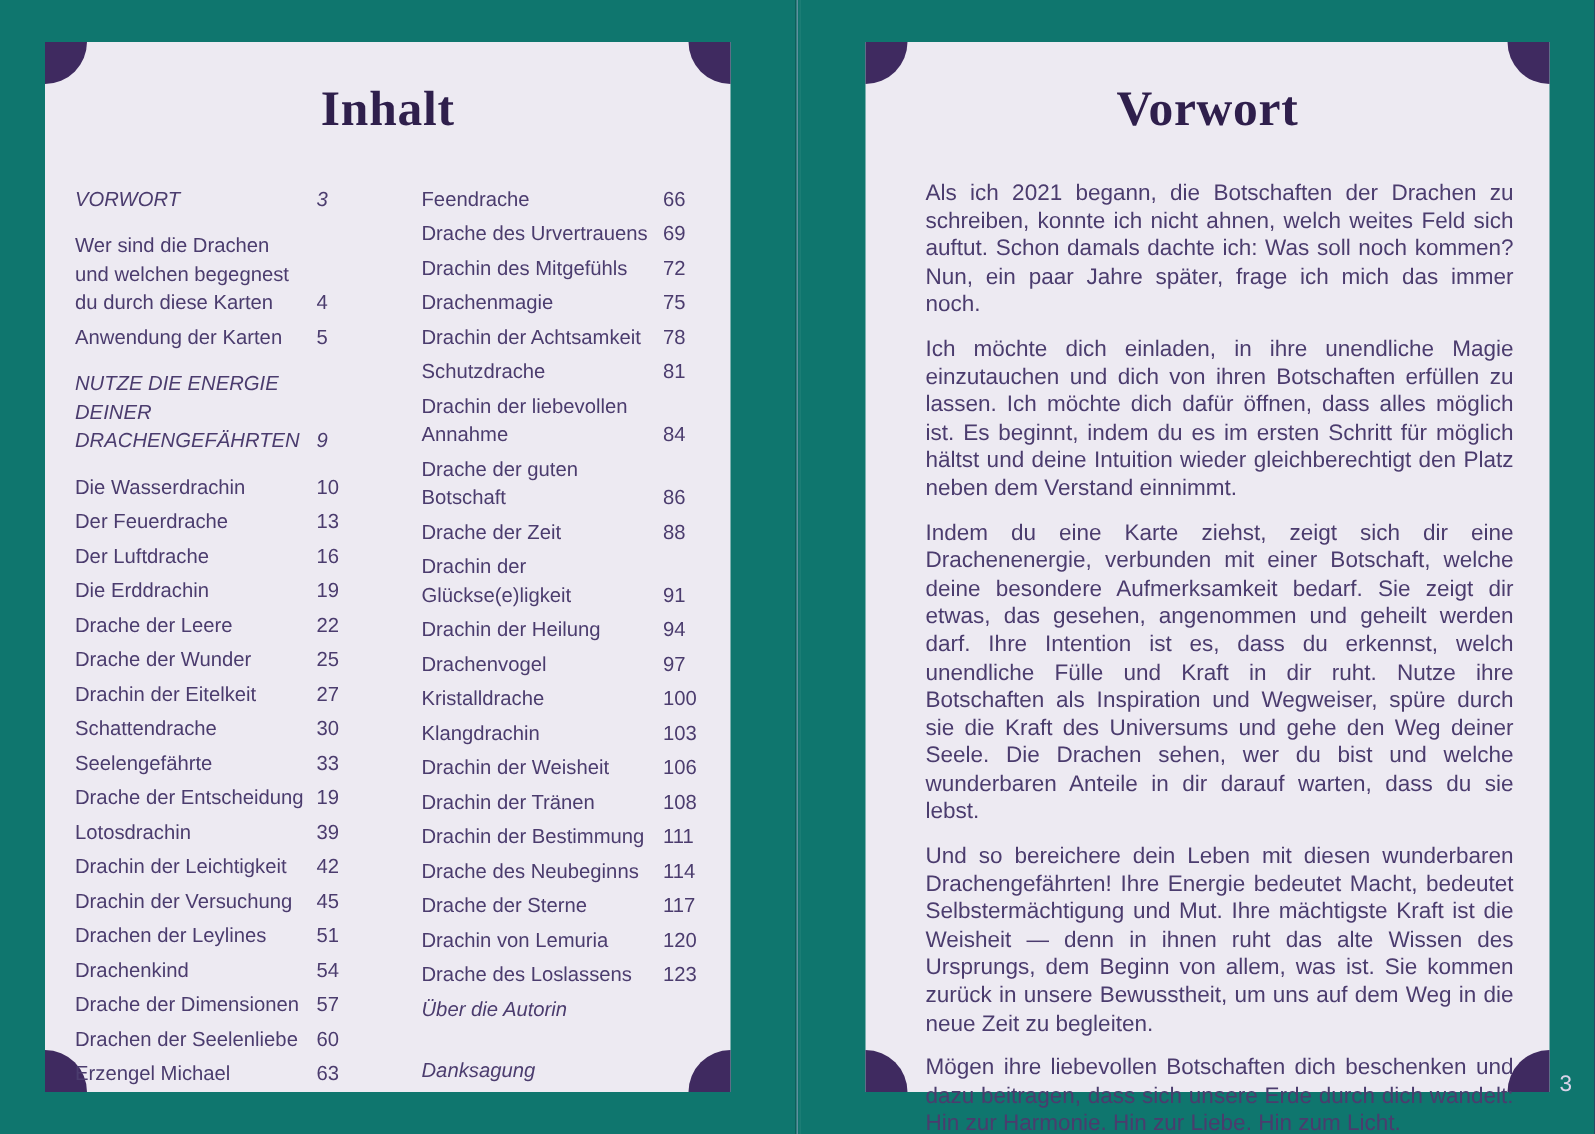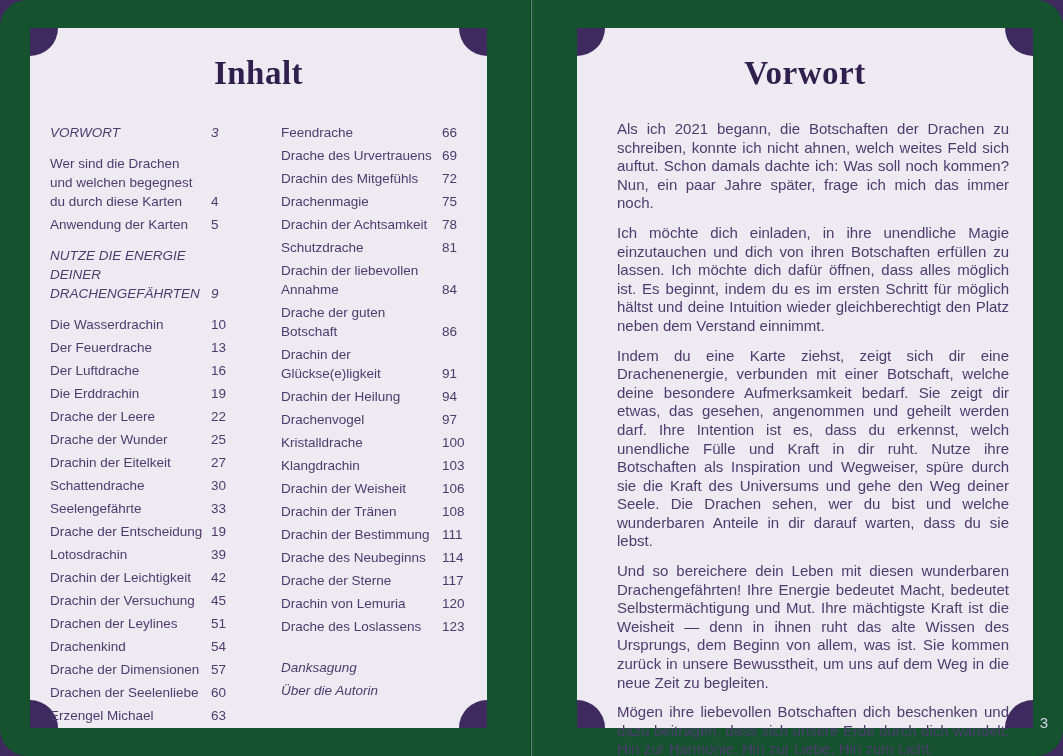--- a/index.html
+++ b/index.html
@@ -5,22 +5,21 @@
   html, body {
     margin: 0; padding: 0;
     width: 1063px; height: 756px;
     overflow: hidden;
     background: #3f2a60;
     font-family: "Liberation Sans", sans-serif;
   }
   .book {
     position: relative;
     width: 1063px; height: 756px;
-    background: #14532d;
-    border-radius: 27px;
+    background: #0f766e;
   }
   .spine-line {
     position: absolute;
     left: 531px; top: 0;
     width: 1px; height: 756px;
     background: rgba(190,180,220,0.45);
     box-shadow: -1px 0 0 rgba(0,0,0,0.18), 2px 0 0 rgba(255,255,255,0.05);
   }
   .page {
     position: absolute;
@@ -240,20 +239,24 @@
           </div>
           <div class="toc-row">
             <span class="toc-label">Drachin der liebevollen Annahme</span>
             <span class="toc-page">84</span>
           </div>
           <div class="toc-row">
             <span class="toc-label">Drache der guten Botschaft</span>
             <span class="toc-page">86</span>
           </div>
           <div class="toc-row">
+            <span class="toc-label">Drache der Zeit</span>
+            <span class="toc-page">88</span>
+          </div>
+          <div class="toc-row">
             <span class="toc-label">Drachin der Glückse(e)ligkeit</span>
             <span class="toc-page">91</span>
           </div>
           <div class="toc-row">
             <span class="toc-label">Drachin der Heilung</span>
             <span class="toc-page">94</span>
           </div>
           <div class="toc-row">
             <span class="toc-label">Drachenvogel</span>
             <span class="toc-page">97</span>
@@ -287,26 +290,26 @@
             <span class="toc-page">117</span>
           </div>
           <div class="toc-row">
             <span class="toc-label">Drachin von Lemuria</span>
             <span class="toc-page">120</span>
           </div>
           <div class="toc-row">
             <span class="toc-label">Drache des Loslassens</span>
             <span class="toc-page">123</span>
           </div>
+          <div class="toc-row italic">
+            <span class="toc-label">Über die Autorin</span>
+            <span class="toc-page"></span>
+          </div>
           <div class="toc-row italic biggap">
             <span class="toc-label">Danksagung</span>
-            <span class="toc-page"></span>
-          </div>
-          <div class="toc-row italic">
-            <span class="toc-label">Über die Autorin</span>
             <span class="toc-page"></span>
           </div>
         </div>
     </div>
   </div>
 
   <div class="page page-right">
     <div class="notch tl"></div>
     <div class="notch tr"></div>
     <div class="notch bl"></div>

